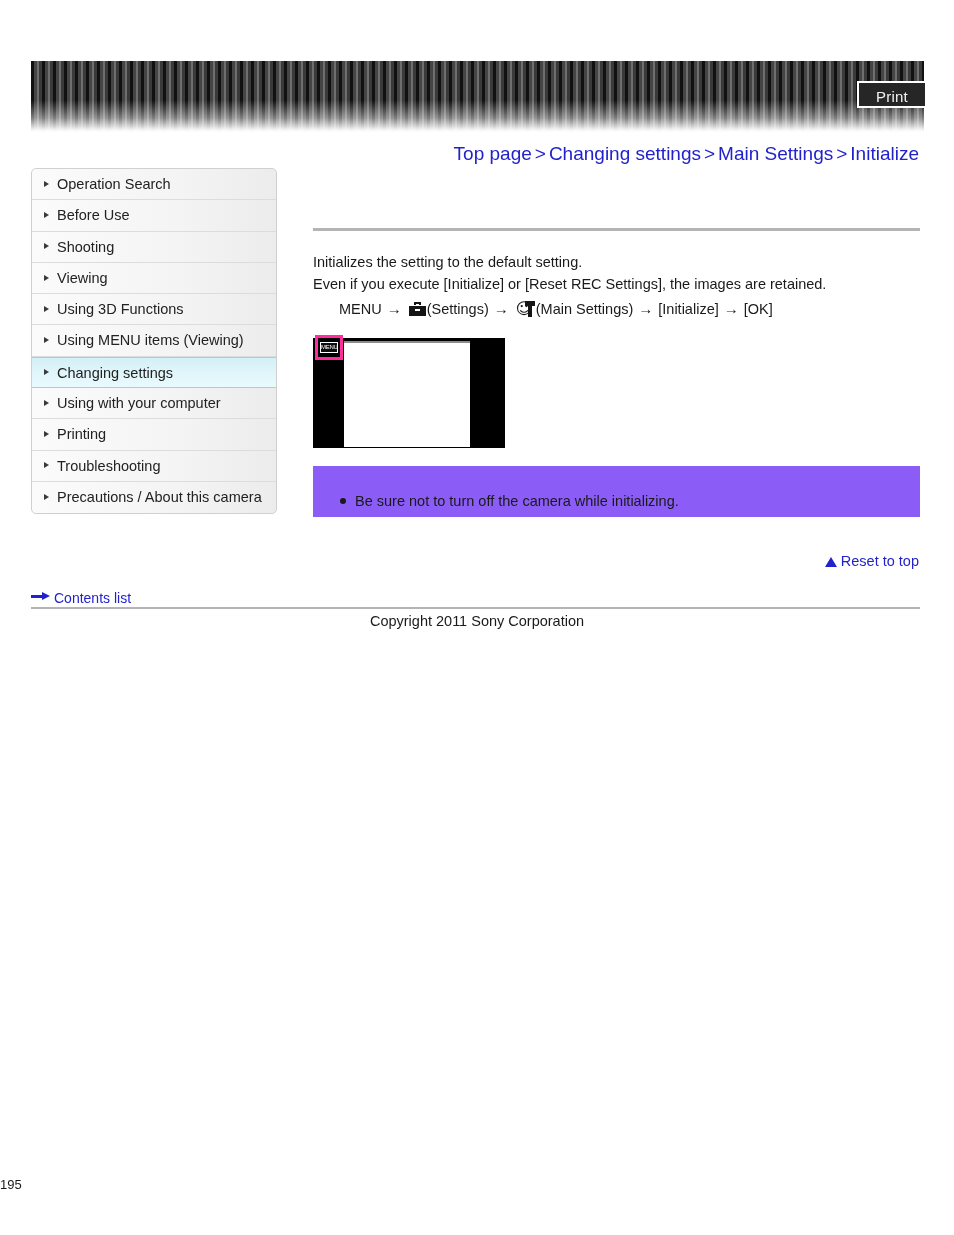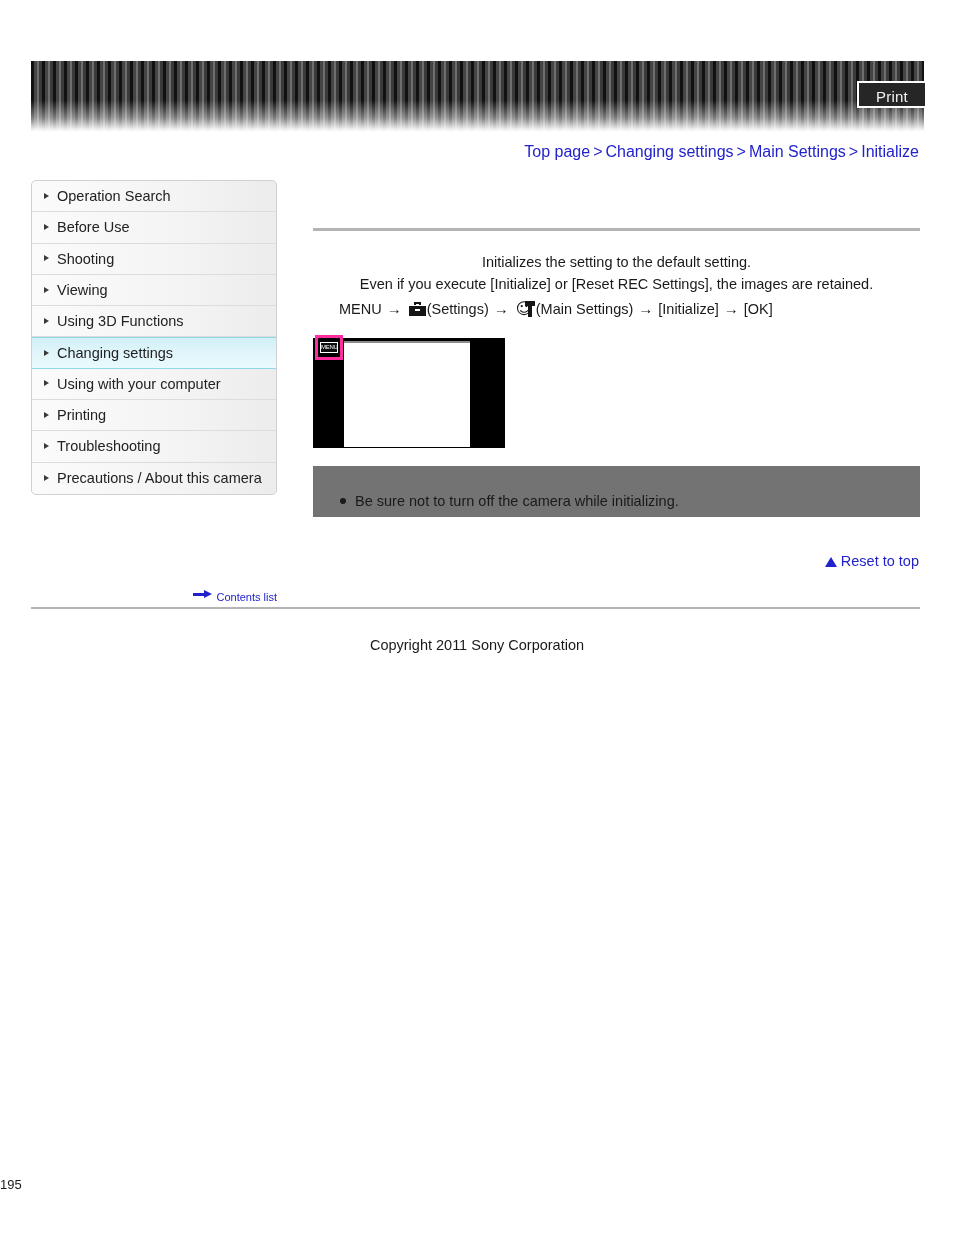--- a/index.html
+++ b/index.html
@@ -52,21 +52,21 @@
     letter-spacing: 0.2px;
     box-sizing: border-box;
     cursor: pointer;
   }
 
   
   .breadcrumb {
     position: absolute;
     right: 35px;
     top: 143px;
-    font-size: 16px;
+    font-size: 19px;
     color: #2222cc;
     white-space: nowrap;
   }
   .breadcrumb .crumb {
     color: #2222cc;
     text-decoration: none;
     cursor: pointer;
   }
   .breadcrumb .sep {
     color: #2222cc;
@@ -77,21 +77,20 @@
   .sidebar {
     position: absolute;
     left: 31px;
     top: 168px;
     width: 246px;
     border: 1px solid #d0d0d0;
     border-radius: 5px;
     background: linear-gradient(to right, #fbfbfb 0%, #f4f4f4 60%, #ececec 100%);
     box-sizing: border-box;
     overflow: hidden;
-    margin-top: 12px;
   }
   .nav-item {
     position: relative;
     height: 31.3px;
     line-height: 31.3px;
     padding-left: 25px;
     font-size: 14.5px;
     color: #222222;
     border-bottom: 1px solid #dcdcdc;
     box-sizing: border-box;
@@ -113,22 +112,22 @@
     background: linear-gradient(to bottom, #d2f0f7 0%, #dff5fa 45%, #eafafd 100%);
     border-top: 1px solid #8fd8e8;
     border-bottom: 1px solid #8fd8e8;
   }
 
   .contents-list {
     position: absolute;
     left: 31px;
     top: 590px;
     width: 246px;
-    text-align: right;
-    font-size: 11px;
+    text-align: left;
+    font-size: 14px;
   }
   .contents-list .cl-link {
     color: #2222cc;
     text-decoration: none;
     cursor: pointer;
   }
   .arrow-right {
     display: inline-block;
     vertical-align: 2px;
     width: 20px;
@@ -161,21 +160,20 @@
     background: #b4b4b4;
   }
   .body-text {
     position: absolute;
     left: 313px;
     top: 251px;
     width: 607px;
     font-size: 14.5px;
     line-height: 22px;
     color: #1a1a1a;
-    text-align: center;
   }
   .menu-path {
     position: absolute;
     left: 339px;
     top: 299px;
     font-size: 14.5px;
     line-height: 20px;
     color: #1a1a1a;
     white-space: nowrap;
   }
@@ -288,21 +286,21 @@
     overflow: hidden;
   }
 
   
   .note-box {
     position: absolute;
     left: 313px;
     top: 466px;
     width: 607px;
     height: 51px;
-    background: #737373;
+    background: #8b5cf6;
   }
   .note-box .note-line {
     position: absolute;
     left: 27px;
     top: 26px;
     font-size: 14.5px;
     line-height: 18px;
     color: #1a1a1a;
     white-space: nowrap;
   }
@@ -346,21 +344,20 @@
     background: #b4b4b4;
   }
   .copyright {
     position: absolute;
     left: 0;
     top: 613px;
     width: 954px;
     text-align: center;
     font-size: 14.5px;
     color: #1a1a1a;
-    margin-top: 24px;
   }
   .page-number {
     position: absolute;
     left: 0;
     top: 1177px;
     width: 878px;
     text-align: left;
     font-size: 13px;
     color: #1a1a1a;
   }
@@ -389,20 +386,24 @@
     <span>Shooting</span>
   </div>
   <div class="nav-item">
     <span class="tri"></span>
     <span>Viewing</span>
   </div>
   <div class="nav-item">
     <span class="tri"></span>
     <span>Using 3D Functions</span>
   </div>
+  <div class="nav-item">
+    <span class="tri"></span>
+    <span>Using MENU items (Viewing)</span>
+  </div>
   <div class="nav-item active">
     <span class="tri"></span>
     <span>Changing settings</span>
   </div>
   <div class="nav-item">
     <span class="tri"></span>
     <span>Using with your computer</span>
   </div>
   <div class="nav-item">
     <span class="tri"></span>

